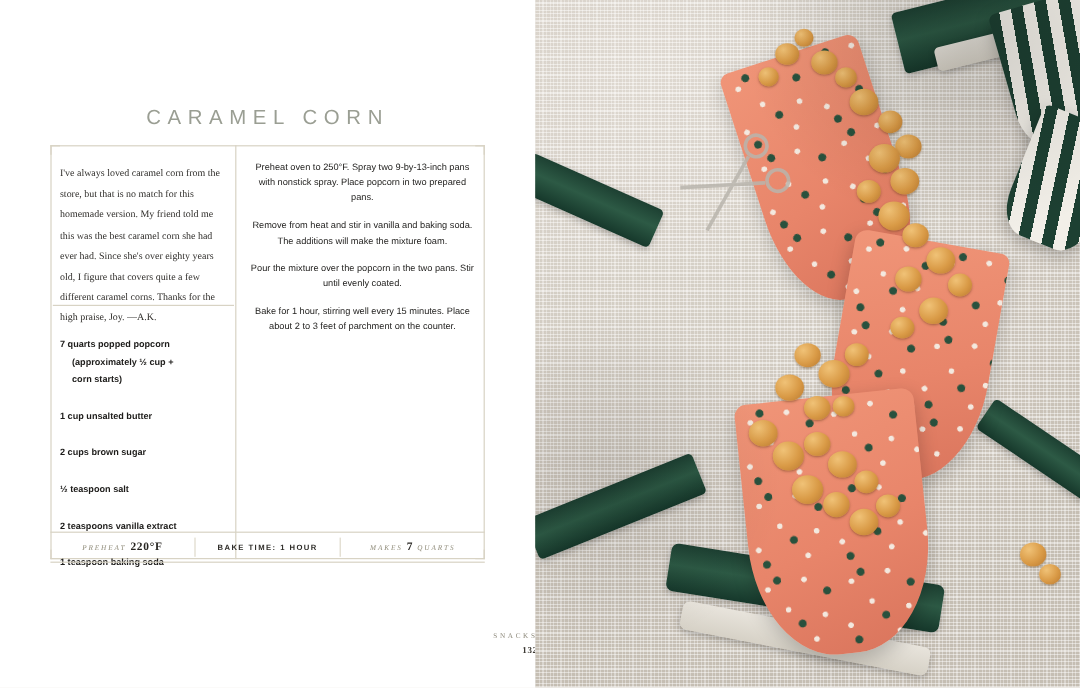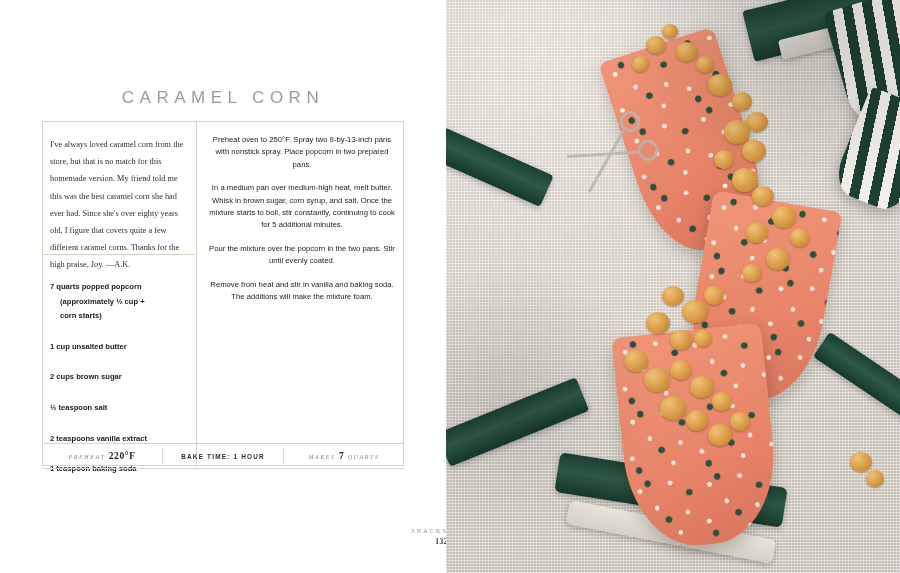--- a/index.html
+++ b/index.html
@@ -300,23 +300,23 @@
       </div>
       <div class="ing">1 cup unsalted butter</div>
       <div class="ing">2 cups brown sugar</div>
       <div class="ing">½ teaspoon salt</div>
       <div class="ing">2 teaspoons vanilla extract</div>
       <div class="ing">1 teaspoon baking soda</div>
     </div>
 
     <div class="steps">
       <p>Preheat oven to 250°F. Spray two 9-by-13-inch pans with nonstick spray. Place popcorn in two prepared pans.</p>
-      <p>In a medium pan over medium-high heat, melt butter. Whisk in brown sugar, corn syrup, and salt. Once the mixture starts to boil, stir constantly, continuing to cook for 5 additional minutes.</p>
+      <p>Remove from heat and stir in vanilla and baking soda. The additions will make the mixture foam.</p>
       <p>Pour the mixture over the popcorn in the two pans. Stir until evenly coated.</p>
-      <p>Remove from heat and stir in vanilla and baking soda. The additions will make the mixture foam.</p>
+      <p>Bake for 1 hour, stirring well every 15 minutes. Place about 2 to 3 feet of parchment on the counter.</p>
     </div>
 
     <div class="meta-bar">
       <div class="cell">
         <span class="lbl">PREHEAT</span>
         <span class="val">220°F</span>
       </div>
       <div class="sep"></div>
       <div class="cell mid">BAKE TIME: 1 HOUR</div>
       <div class="sep"></div>

